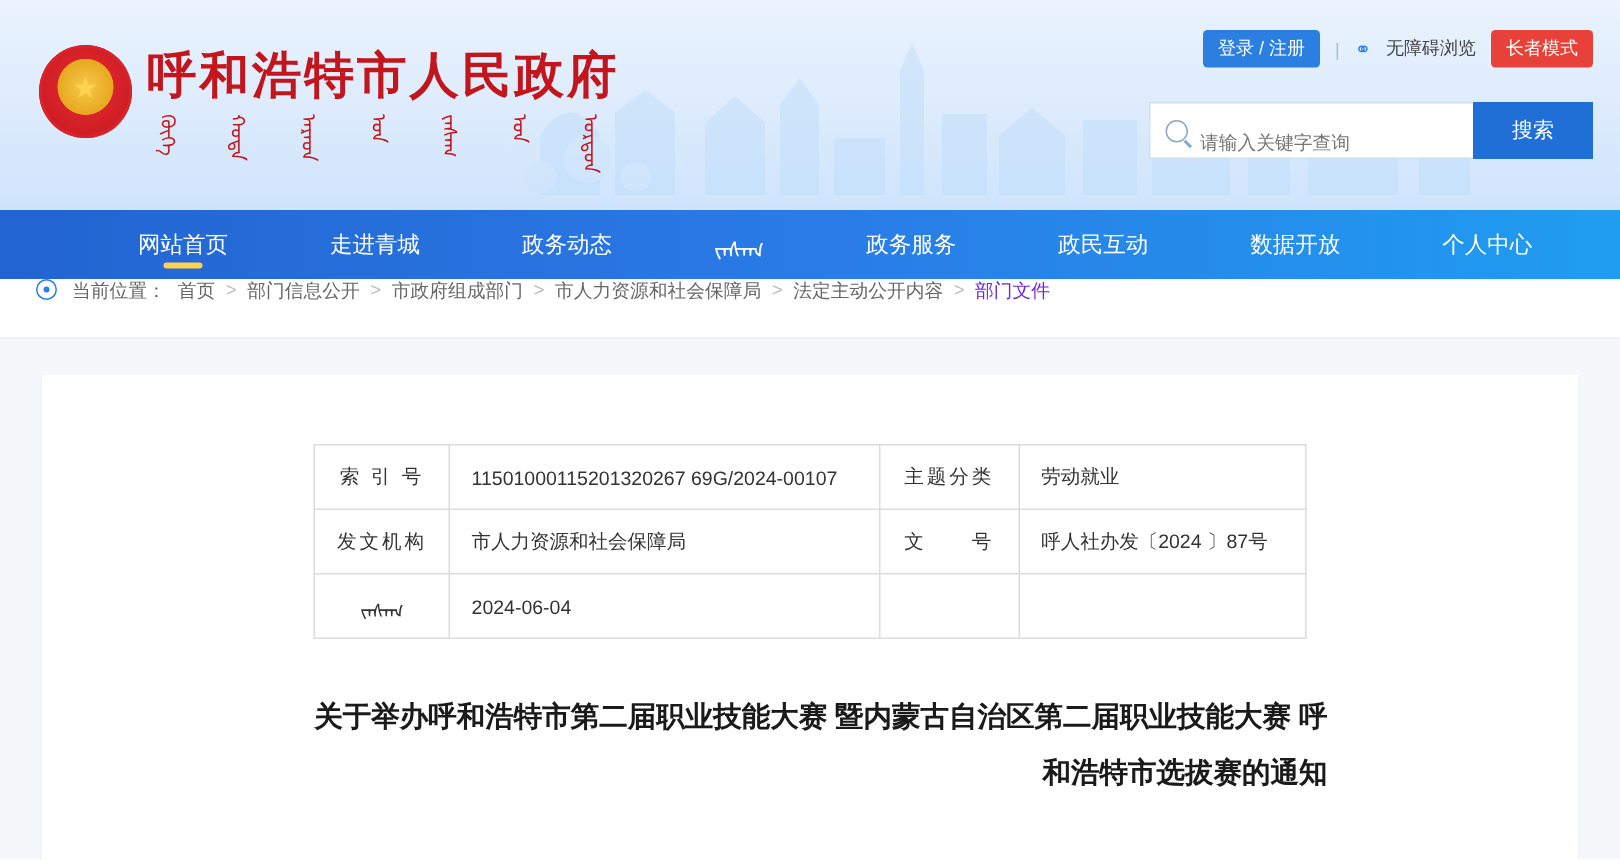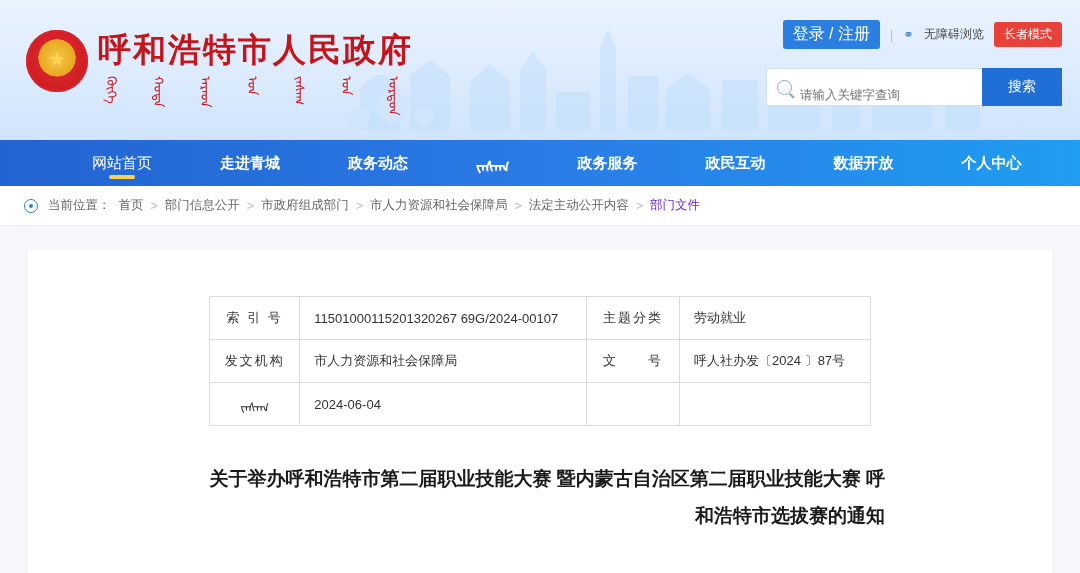--- a/index.html
+++ b/index.html
@@ -45,21 +45,21 @@
     color: #c3161c; font-size: 13px;
   }
   .mongolian span { writing-mode: vertical-rl; letter-spacing: 1px; }
 
   
   .top-tools {
     position: absolute; right: 18px; top: 20px;
     display: flex; align-items: center; gap: 10px;
   }
   .btn-login {
-    background: #2a7fe0; color: #fff; font-size: 16px;
+    background: #2a7fe0; color: #fff; font-size: 12px;
     padding: 4px 10px; border-radius: 3px; border: none; cursor: pointer;
   }
   .sep { color: #9fc0e4; font-size: 12px; }
   .tool-icon { color: #2a7fe0; font-size: 13px; }
   .tool-link { color: #444; font-size: 12px; }
   .btn-elder {
     background: #e8413a; color: #fff; font-size: 12px;
     padding: 4px 10px; border-radius: 3px; border: none; cursor: pointer;
   }
 
@@ -95,33 +95,32 @@
   .nav {
     height: 46px;
     background: linear-gradient(90deg, #2264d1 0%, #2a7be6 50%, #1f9df0 100%);
     display: flex; align-items: center;
     padding-left: 58px;
   }
   .nav-item {
     color: #fff; font-size: 15px; cursor: pointer;
     position: relative; padding: 0 34px;
     white-space: nowrap;
-    font-weight: bold;
   }
   .nav-item.active { font-weight: normal; }
   .nav-item.active:after {
     content: ""; position: absolute; left: 50%; bottom: -6px;
     transform: translateX(-50%);
     width: 26px; height: 4px;
     background: #ffd24d; border-radius: 2px;
   }
 
   
   .crumb {
-    height: 40px; display: flex; align-items: center;
+    height: 40px; display: flex; 
     padding-left: 24px; font-size: 12.5px; color: #666;
     background: #fff; border-bottom: 1px solid #ececec;
     gap: 4px;
   }
   .crumb .pin {
     width: 14px; height: 14px; border-radius: 50%;
     border: 1.5px solid #2a7fe0; display: inline-block; margin-right: 6px;
     position: relative;
   }
   .crumb .pin:after{

